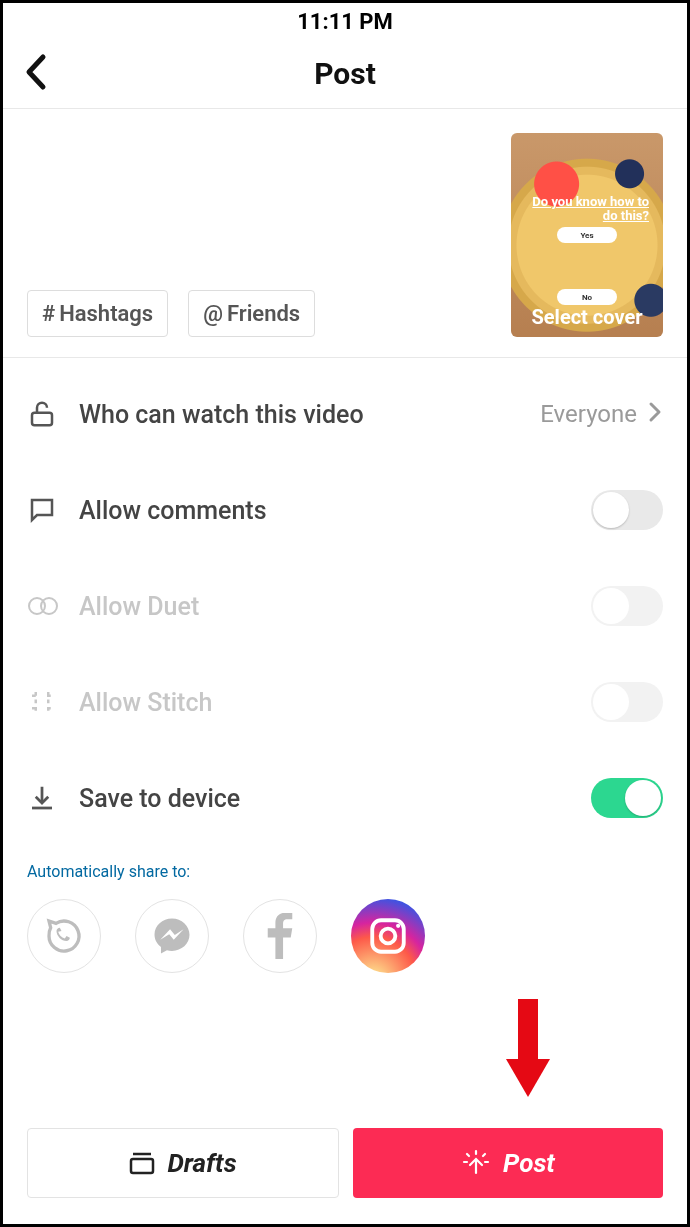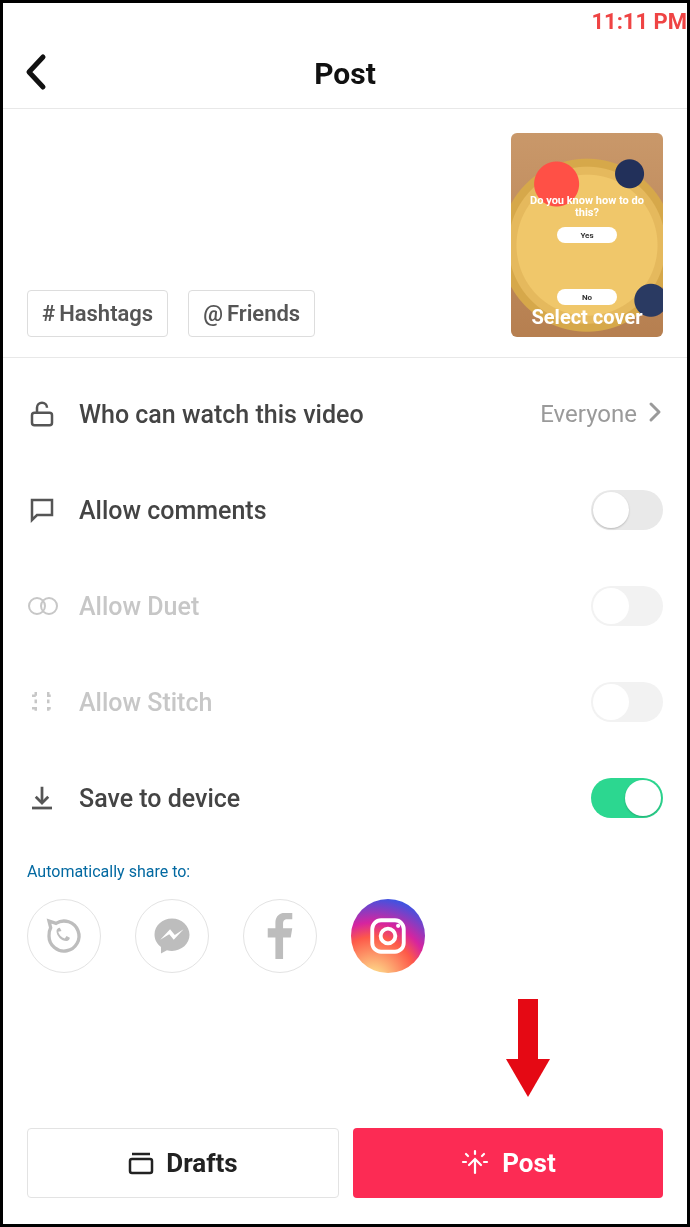--- a/index.html
+++ b/index.html
@@ -10,24 +10,24 @@
     font-family: -apple-system, BlinkMacSystemFont, "Segoe UI", Roboto, Helvetica, Arial, sans-serif;
     background: #fff;
     position: relative;
     overflow: hidden;
   }
 
   .status-bar {
     height: 36px;
     display:flex;
     align-items:center;
-    justify-content:flex-end;
+    justify-content:center;
     font-weight:700;
     font-size:22px;
-    color:#ef4444;
+    color:#000000;
   }
 
   .header {
     display:flex;
     align-items:center;
     justify-content:center;
     position:relative;
     height:70px;
     border-bottom:1px solid #e8e8e8;
   }
@@ -85,26 +85,27 @@
     background: radial-gradient(circle at 30% 25%, #ff5046 0 22px, transparent 23px),
                 radial-gradient(circle at 78% 20%, #22305a 0 14px, transparent 15px),
                 radial-gradient(circle at 92% 82%, #2a3a62 0 16px, transparent 17px),
                 radial-gradient(circle at 50% 55%, #f0c76a 0 70px, #e5b95d 71px 78px, #d6a84a 79px 86px, transparent 87px),
                 linear-gradient(#c9986a,#b67f50);
   }
   .cover .question{
     position:absolute;
     top:62px;
     left:0; right:0;
-    text-align:center;
+    text-align:right;
     color:#fff;
     font-weight:700;
-    font-size:11px;
+    font-size:13px;
     line-height:1.1;
     padding:0 14px;
+    text-decoration:underline;
   }
   .cover .pill{
     position:absolute;
     left:50%;
     transform:translateX(-50%);
     width:60px;
     height:16px;
     background:#fff;
     border-radius:8px;
     font-size:8px;
@@ -211,20 +212,21 @@
     flex:1;
     height:70px;
     border-radius:4px;
     display:flex;
     align-items:center;
     justify-content:center;
     gap:12px;
     font-size:26px;
     font-weight:700;
     cursor:pointer;
+    font-style:italic;
   }
   .btn.drafts{
     border:1px solid #e3e3e3;
     background:#fff;
     color:#222;
   }
   .btn.post{
     background:#fc2b54;
     color:#fff;
     border:none;

